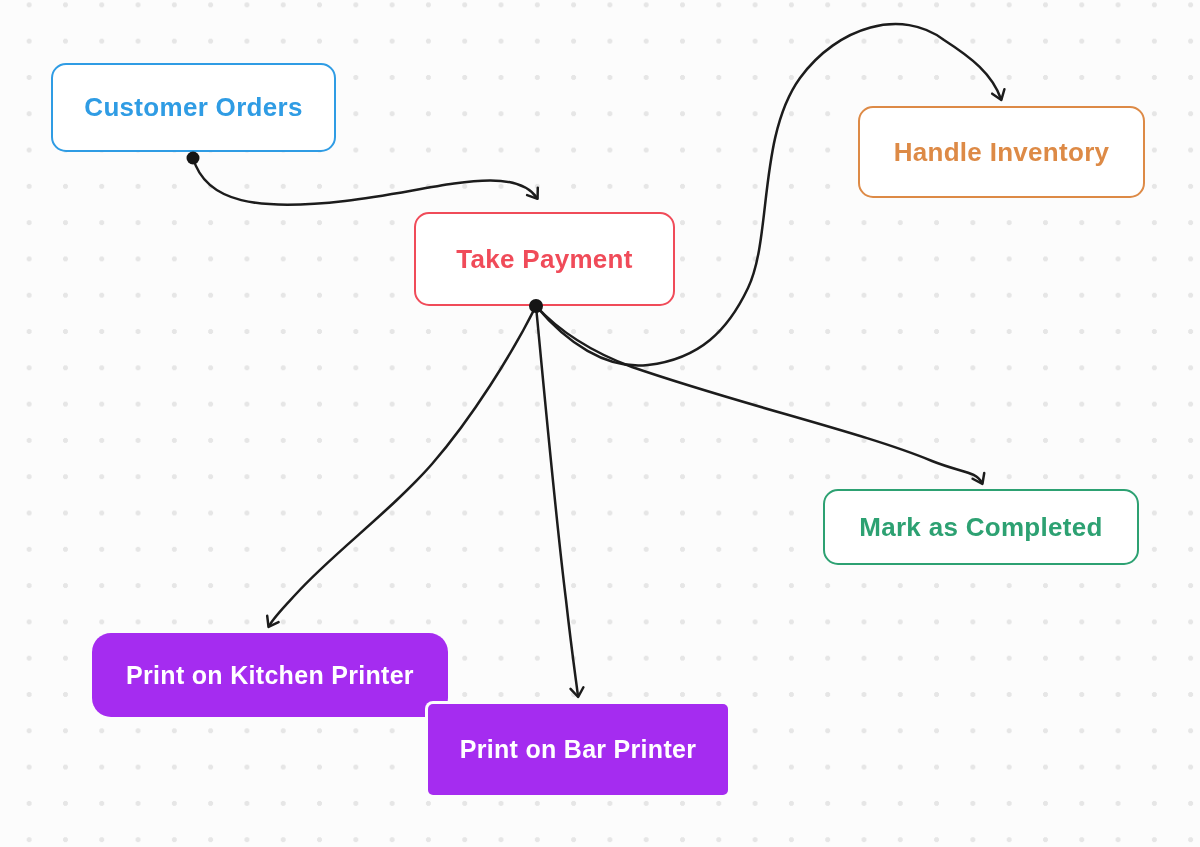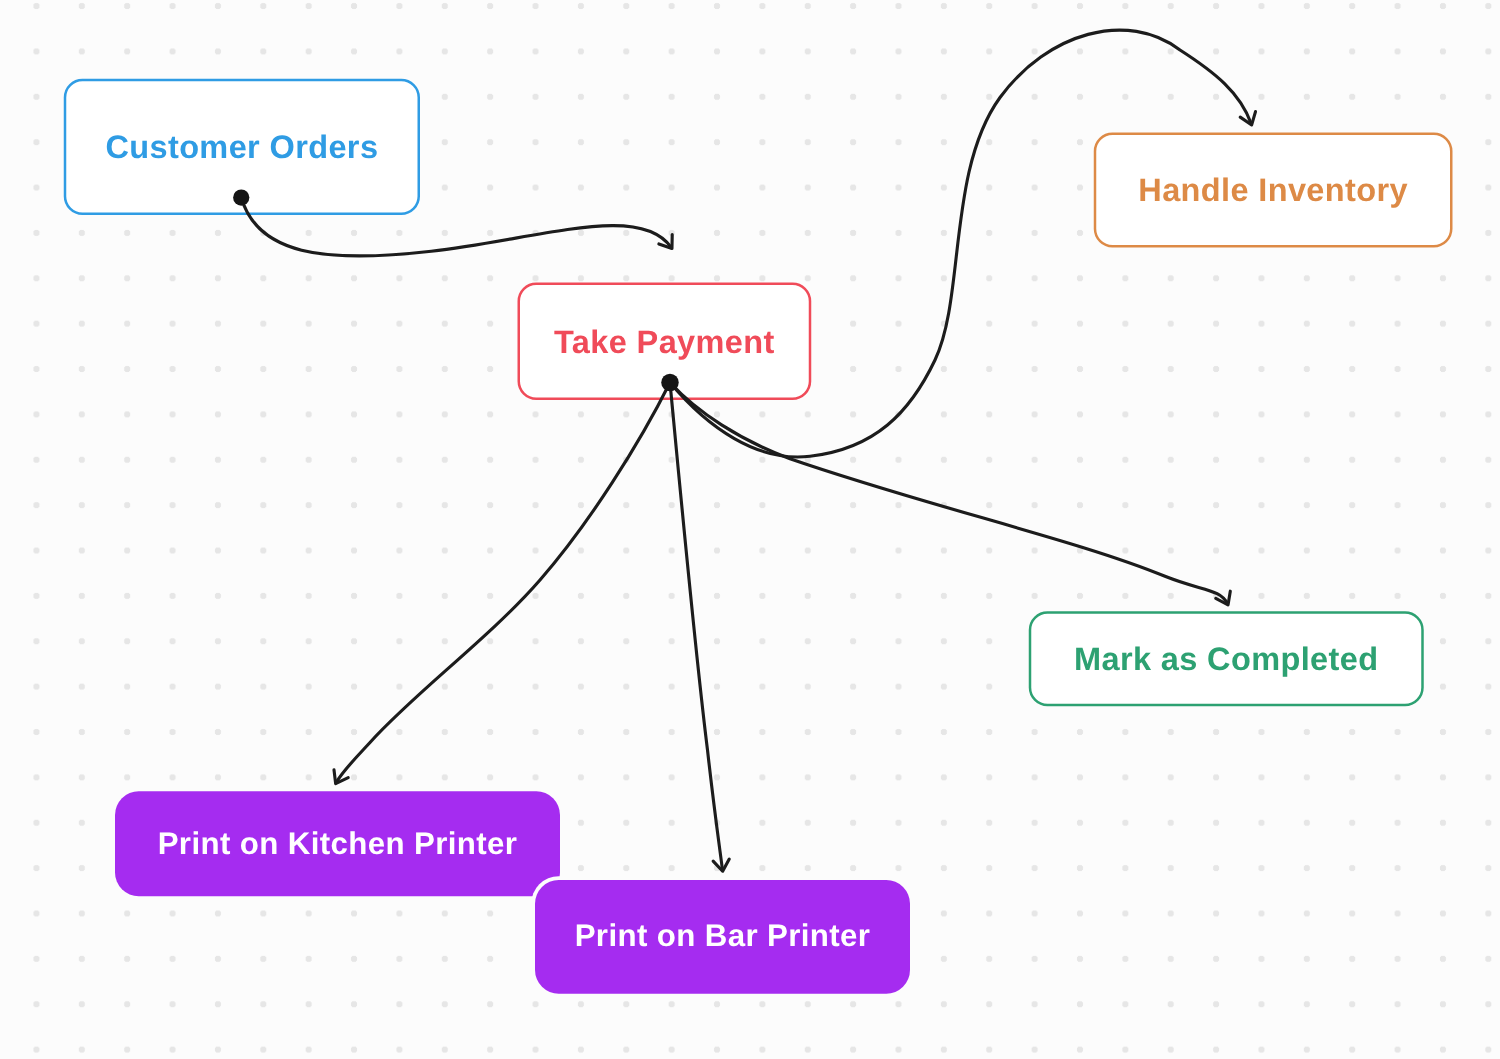--- a/index.html
+++ b/index.html
@@ -26,26 +26,26 @@
     font-weight: bold;
     font-size: 26px;
     letter-spacing: 0.3px;
     background: #ffffff;
     border-radius: 15px;
     box-sizing: border-box;
     z-index: 2;
     white-space: nowrap;
   }
   .node.outlined { border: 2.5px solid; }
-  .n-customer  { left: 51px;  top: 63px;  width: 285px; height: 109px; border-color: #3fa0e0; color: #2f9ce4; }
-  .n-payment   { left: 414px; top: 212px; width: 235px; height: 94px; border-color: #f0606d; color: #f04b59; margin-top: 14px; }
-  .n-inventory { left: 858px; top: 106px; width: 287px; height: 92px; border-color: #dd8f52; color: #dd8a46; margin-left: 17px; }
+  .n-customer  { left: 51px;  top: 63px;  width: 285px; height: 89px; border-color: #3fa0e0; color: #2f9ce4; }
+  .n-payment   { left: 414px; top: 212px; width: 261px; height: 94px; border-color: #f0606d; color: #f04b59; }
+  .n-inventory { left: 858px; top: 106px; width: 287px; height: 92px; border-color: #dd8f52; color: #dd8a46; }
   .n-completed { left: 823px; top: 489px; width: 316px; height: 76px; border-color: #3aa678; color: #2da172; }
   .n-kitchen   { left: 92px;  top: 633px; width: 356px; height: 84px; background: #a52cf0; color: #ffffff; border-radius: 19px; font-size: 25px; }
-  .n-bar       { left: 428px; top: 704px; width: 300px; height: 91px; background: #a52cf0; color: #ffffff; border-radius: 19px; font-size: 25px; box-shadow: 0 0 0 3px #fcfcfc; }
+  .n-bar       { left: 428px; top: 704px; width: 300px; height: 91px; background: #a52cf0; color: #ffffff; border-radius: 5px; font-size: 25px; box-shadow: 0 0 0 3px #fcfcfc; }
   #edges-layer {
     position: absolute;
     left: 0; top: 0;
     width: 1200px;
     height: 847px;
     z-index: 3;
     pointer-events: none;
   }
   #edges-layer path.edge {
     fill: none;

